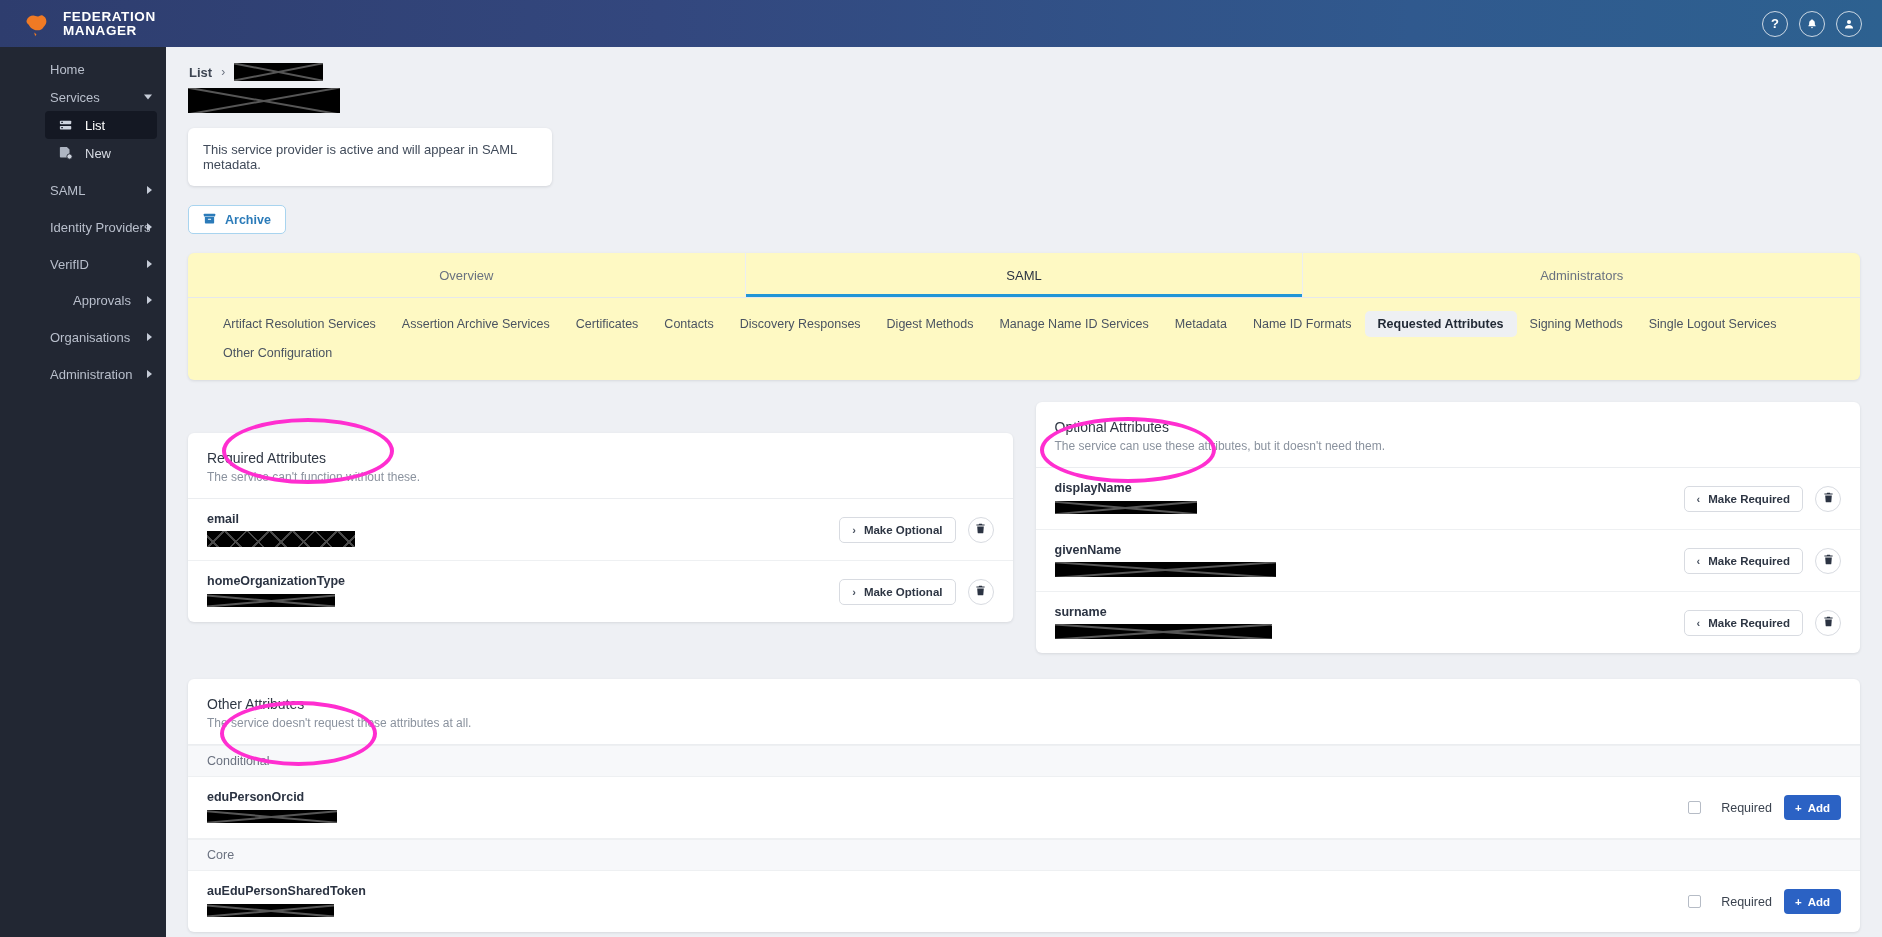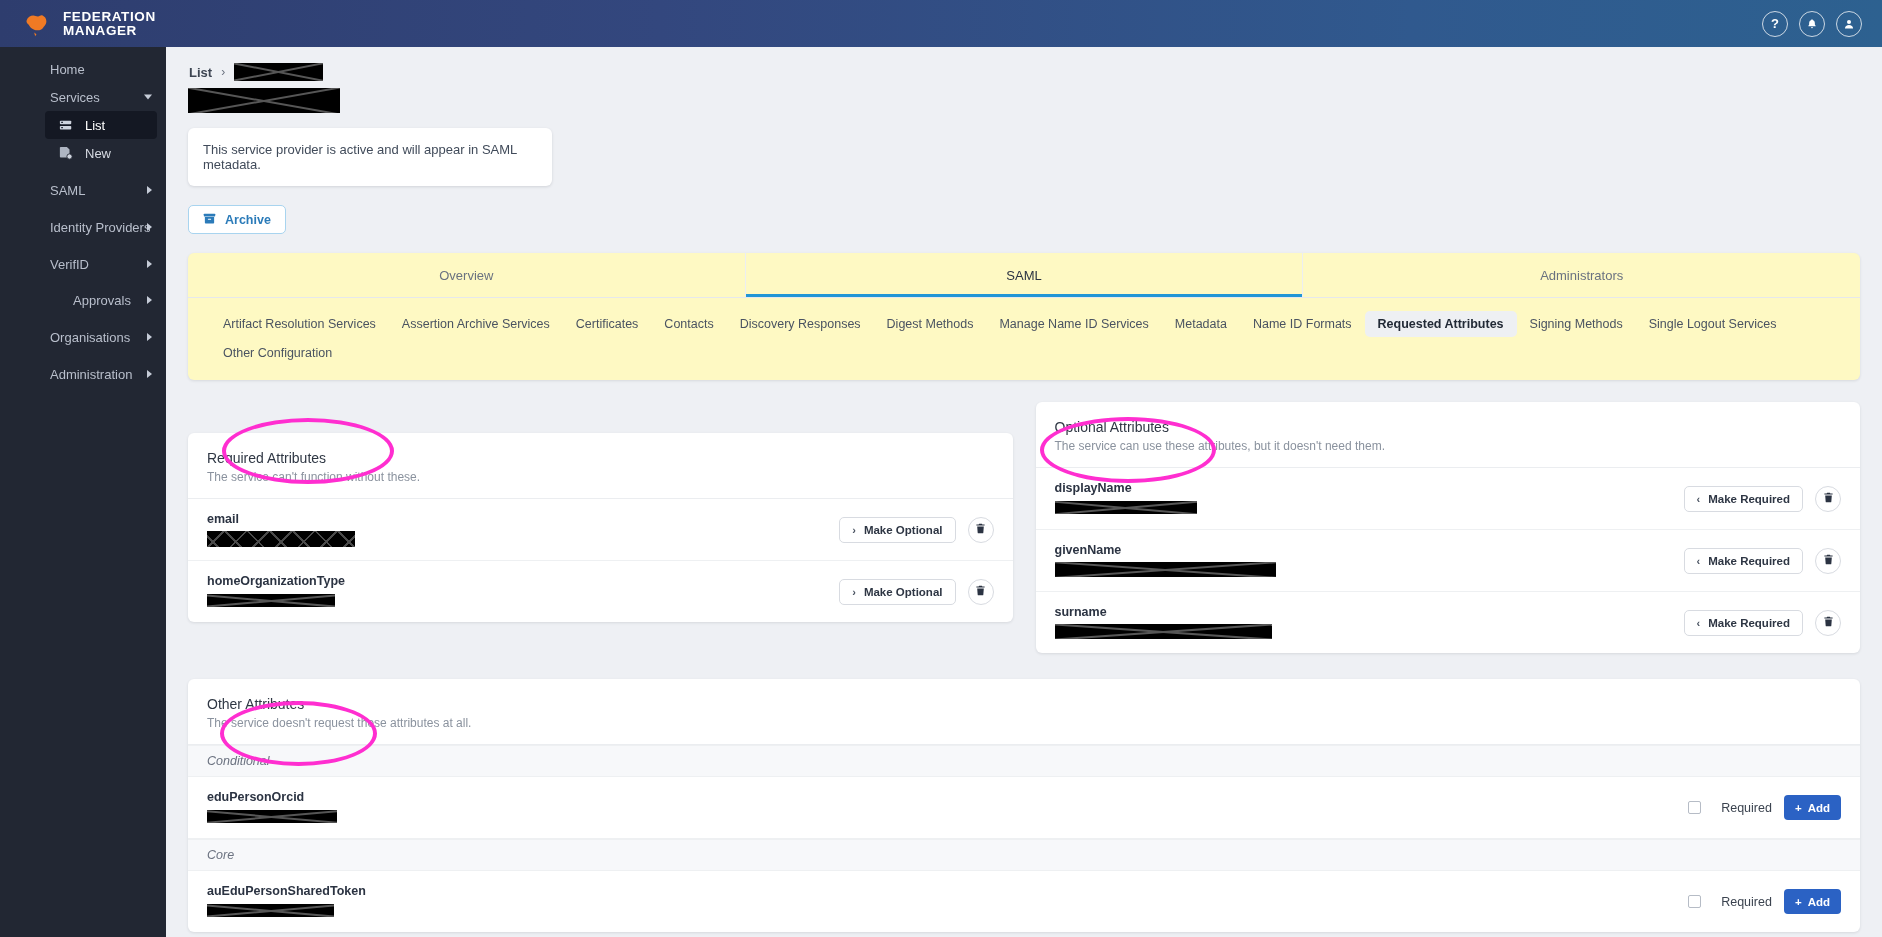--- a/index.html
+++ b/index.html
@@ -158,21 +158,21 @@
     background: #2b62c4; color: #fff; border: none; border-radius: 4px;
     font-size: 11.5px; font-weight: bold; cursor: pointer;
   }
   .chk-wrap { display: flex; align-items: center; gap: 20px; font-size: 12.5px; color: #3b434f; cursor: pointer; }
   .chk {
     width: 13px; height: 13px; border: 1px solid #b6bcc6; border-radius: 2px; background: #fff;
   }
 
   .group-head {
     padding: 8px 19px; background: #f7f8fa; font-size: 12.5px; color: #6b7280;
-    border-bottom: 1px solid #eef0f2; border-top: 1px solid #eef0f2; font-style: italic;
+    border-bottom: 1px solid #eef0f2; border-top: 1px solid #eef0f2;
   }
 
   .card-other { margin: 26px 22px 0 22px; }
 
   
   .annot {
     position: absolute; border: 4px solid #ff2ed0; border-radius: 50%;
     pointer-events: none; z-index: 40;
   }
 </style>

